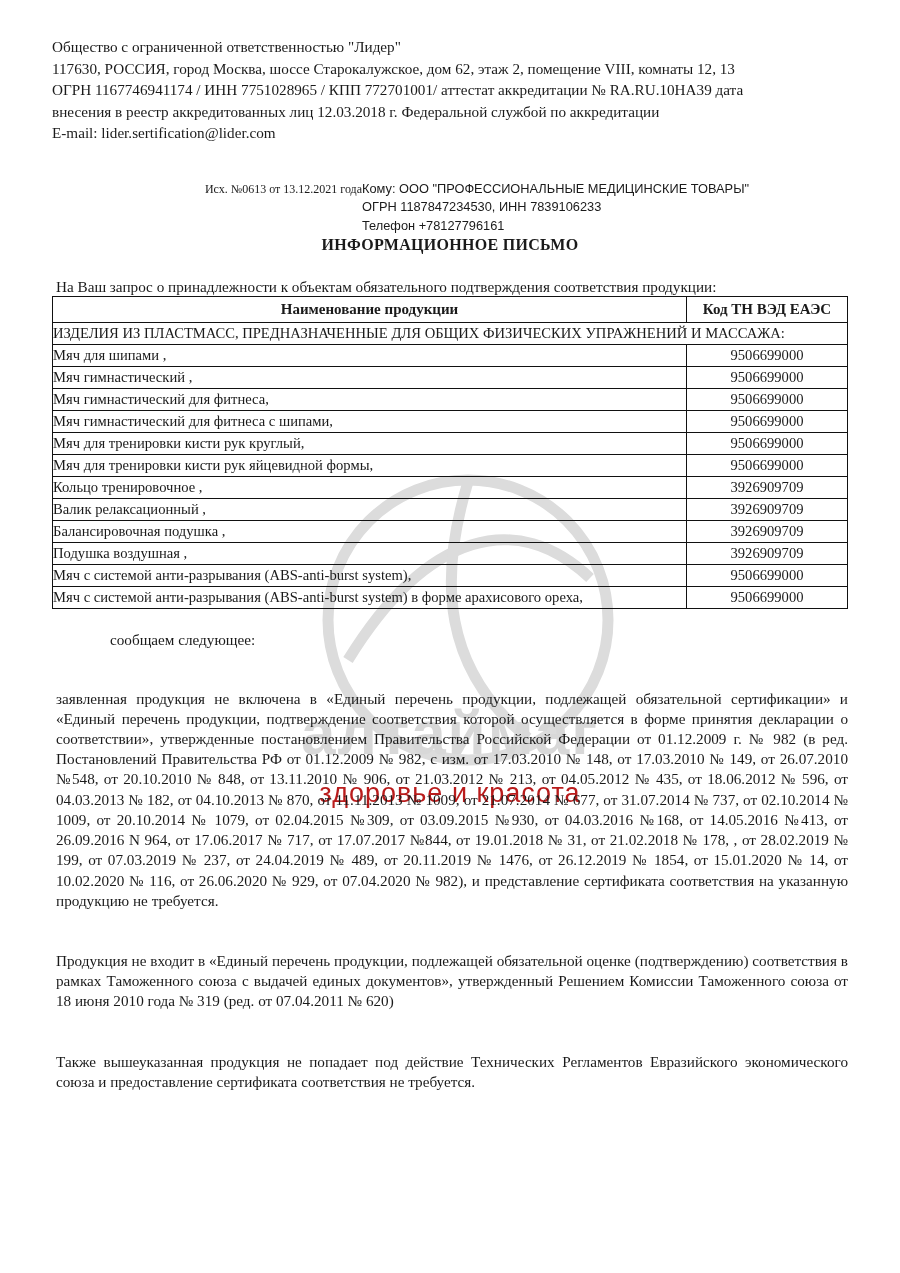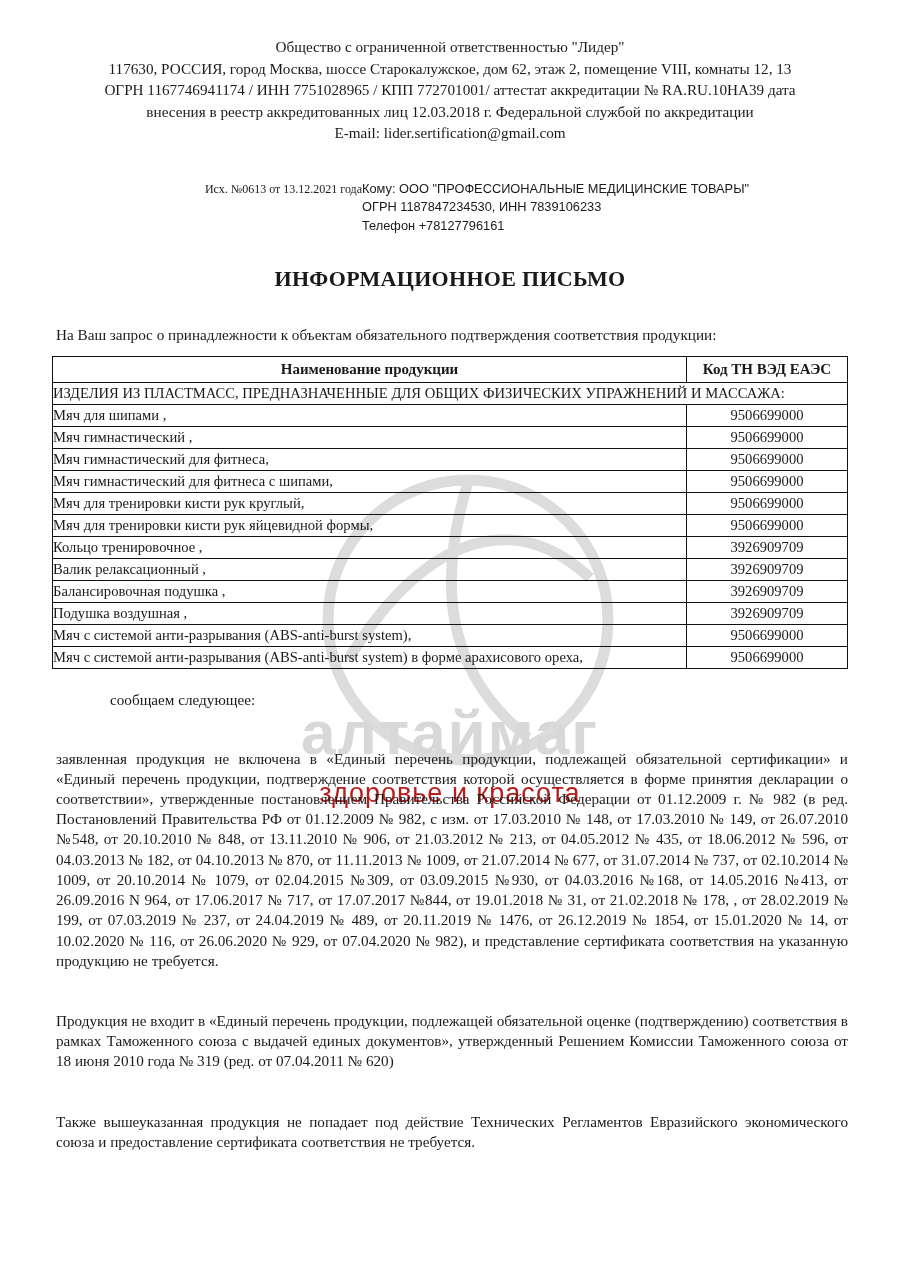--- a/index.html
+++ b/index.html
@@ -66,21 +66,20 @@
     letter-spacing: 1px;
   }
 
   .content {
     position: relative;
     z-index: 2;
   }
 
   
   .letterhead {
-    text-align: center;
     font-size: 15.2px;
     line-height: 1.42;
   }
   .letterhead div {
     white-space: normal;
   }
 
   
   .meta-row {
     display: flex;
@@ -97,37 +96,35 @@
   .meta-right {
     flex: 1;
     font-family: "Liberation Sans", sans-serif;
     font-size: 12.8px;
     line-height: 1.45;
   }
 
   
   .doc-title {
     text-align: center;
-    font-size: 22px;
+    font-size: 16px;
     font-weight: bold;
-    margin-top: 30px;
     letter-spacing: 0.3px;
   }
 
   .intro {
     font-size: 15.2px;
-    margin-top: 34px;
+    margin-top: 24px;
     padding-left: 4px;
   }
 
   
   table.products {
     width: 100%;
     border-collapse: collapse;
-    margin-top: 12px;
     font-size: 14.6px;
   }
   table.products th,
   table.products td {
     border: 1px solid #111;
     padding: 2px 0;
     vertical-align: top;
     background: transparent;
   }
   table.products th {
@@ -177,21 +174,21 @@
     <div class="wm-sub">здоровье и красота</div>
   </div>
 
   <div class="content">
 
     <div class="letterhead">
       <div>Общество с ограниченной ответственностью "Лидер"</div>
       <div>117630, РОССИЯ, город Москва, шоссе Старокалужское, дом 62, этаж 2, помещение VIII, комнаты 12, 13</div>
       <div>ОГРН 1167746941174 / ИНН 7751028965 / КПП 772701001/ аттестат аккредитации № RA.RU.10НА39 дата</div>
       <div>внесения в реестр аккредитованных лиц 12.03.2018 г. Федеральной службой по аккредитации</div>
-      <div>E-mail: lider.sertification@gmail.com</div>
+      <div>E-mail: lider.sertification@lider.com</div>
     </div>
 
     <div class="meta-row">
       <div class="meta-left">Исх. №0613 от 13.12.2021 года</div>
       <div class="meta-right">
         <div>Кому: ООО "ПРОФЕССИОНАЛЬНЫЕ МЕДИЦИНСКИЕ ТОВАРЫ"</div>
         <div>ОГРН 1187847234530, ИНН 7839106233</div>
         <div>Телефон +78127796161</div>
       </div>
     </div>

